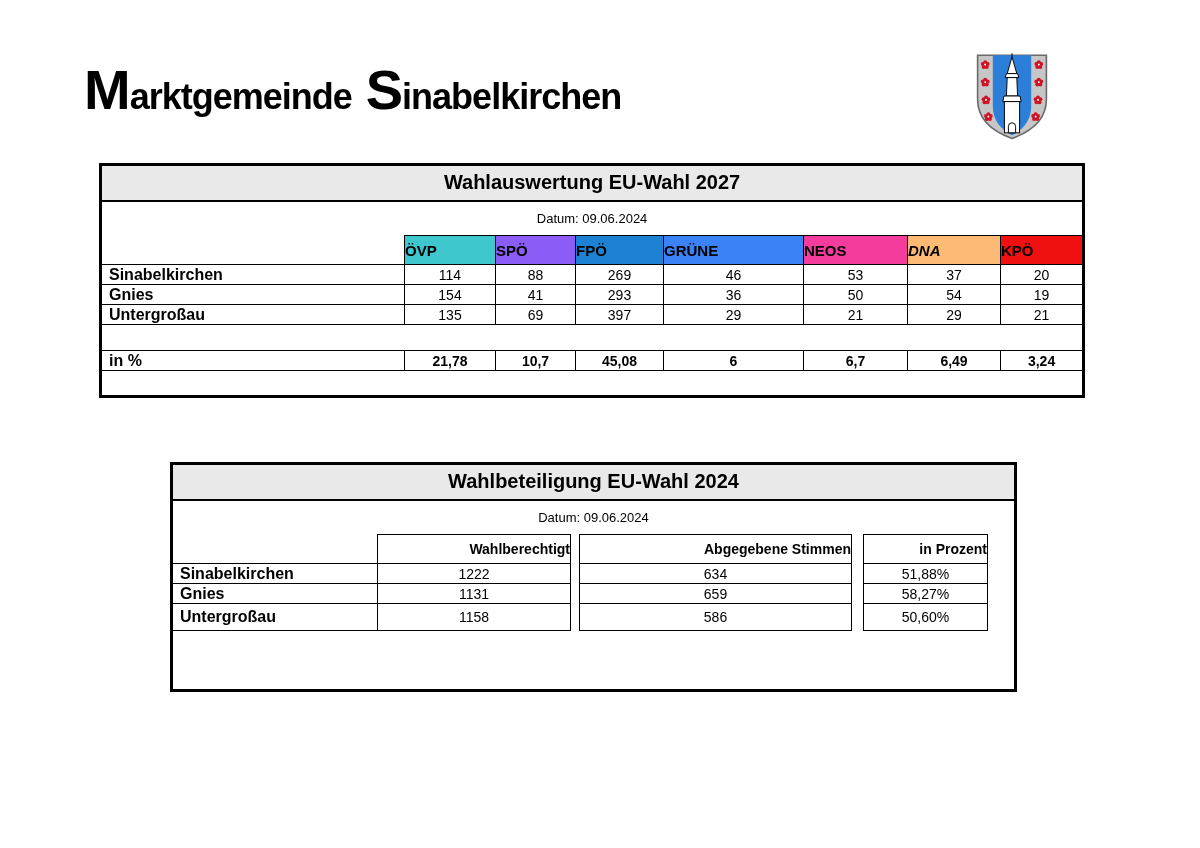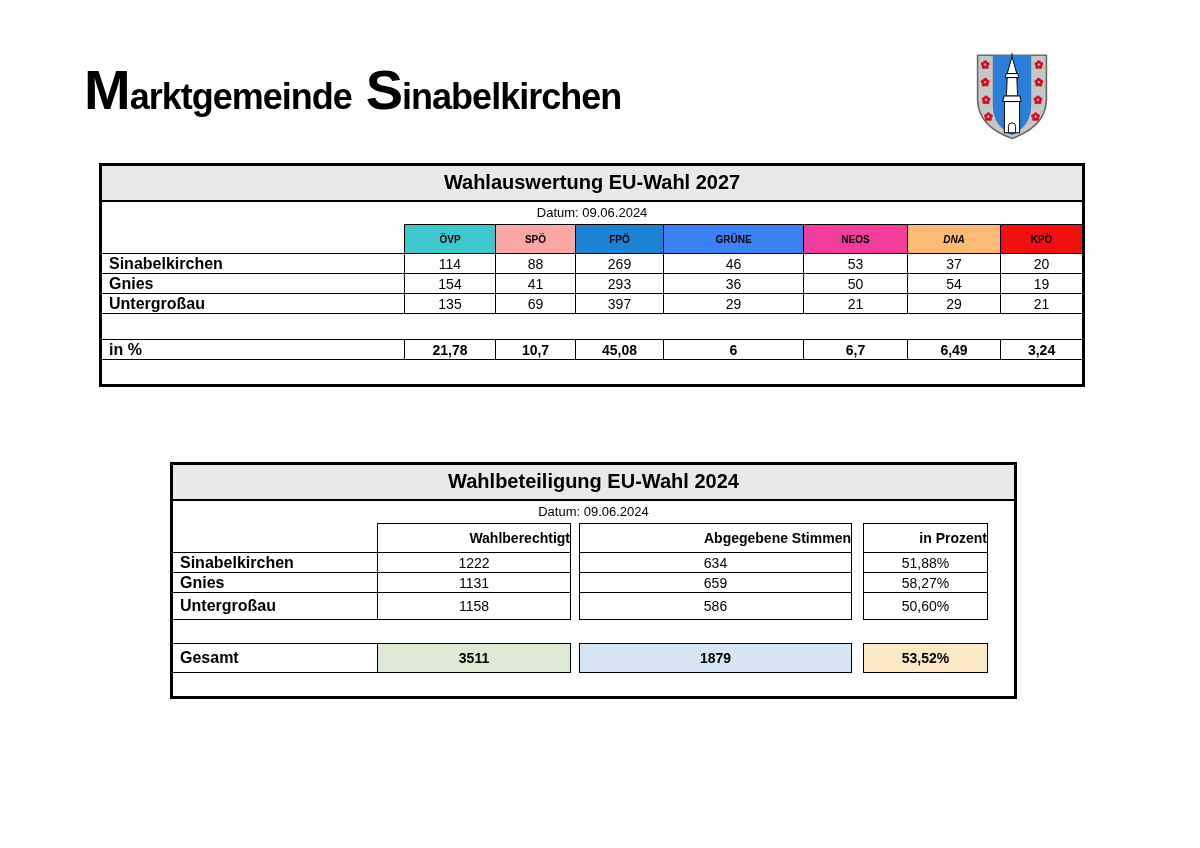--- a/index.html
+++ b/index.html
@@ -19,26 +19,26 @@
   
   table{border-collapse:collapse;table-layout:fixed;background:#fff;}
   td,th{padding:0;vertical-align:middle;font-weight:normal;}
   .tbl{position:absolute;border:3px solid #000;}
   .title-cell{background:#e9e9e9;font-weight:700;font-size:20px;text-align:center;
               border-bottom:2px solid #000;}
   .datum{font-size:13px;text-align:center;}
   .b{border:1.5px solid #000;}
   .lbl{text-align:left;padding-left:7px;font-weight:700;font-size:16px;}
   .val{font-size:14px;text-align:center;}
-  .party-th{font-size:10px;font-weight:700;text-align:center;}
+  .party-th{font-size:15px;font-weight:700;text-align:left;}
   .hdr2{font-size:14px;font-weight:700;text-align:right;}
   .boldrow .val{font-weight:700;}
 
   .r36{height:36px}.r29{height:29px}.r28{height:20px}.r27{height:27px}
-  .r26{height:26px}.r25{height:25px}.r24{height:24px}
+  .r26{height:26px}.r25{height:25px}.r24{height:35px}
 
   #results-table{left:99px;top:163px;width:983px;}
   #turnout-table{left:170px;top:462px;width:844px;padding-left:24px;}
 </style>
 </head>
 <body>
 
 <div class="page">
 
   <div class="page-title">
@@ -93,21 +93,21 @@
     <tbody>
         <tr class="r36">
           <td colspan="8" class="title-cell">Wahlauswertung EU-Wahl 2027</td>
         </tr>
     <tr class="r24">
           <td colspan="8" class="datum">Datum: 09.06.2024</td>
         </tr>
     <tr class="r29">
       <td></td>
       <th class="b party-th" style="background-color: rgb(62, 200, 206);">ÖVP</th>
-      <th class="b party-th" style="background-color: #fca5a5;">SPÖ</th>
+      <th class="b party-th" style="background-color: #8b5cf6;">SPÖ</th>
       <th class="b party-th" style="background-color: rgb(30, 130, 212);">FPÖ</th>
       <th class="b party-th" style="background-color: #3b82f6;">GRÜNE</th>
       <th class="b party-th" style="background-color: rgb(244, 60, 156);">NEOS</th>
       <th class="b party-th" style="background-color: #fdba74; font-style: italic;">DNA</th>
       <th class="b party-th" style="background-color: rgb(240, 16, 16);">KPÖ</th>
     </tr>
     <tr class="r28">
       <td class="b lbl">Sinabelkirchen</td>
       <td class="b val">114</td>
       <td class="b val">88</td>
@@ -205,28 +205,19 @@
       <td class="b val">1158</td>
       <td></td>
       <td class="b val">586</td>
       <td></td>
       <td class="b val">50,60%</td>
       <td></td>
     </tr>
     <tr class="r24">
           <td colspan="7"></td>
         </tr>
-    <tr class="r29 boldrow">
-      <td class="b lbl">Gesamt</td>
-      <td class="b val" style="background-color: rgb(222, 233, 211);">3511</td>
-      <td></td>
-      <td class="b val" style="background-color: rgb(214, 229, 244);">1879</td>
-      <td></td>
-      <td class="b val" style="background-color: rgb(251, 233, 198);">53,52%</td>
-      <td></td>
-    </tr>
     <tr class="r25">
           <td colspan="7"></td>
         </tr>
   </tbody>
     </table>
 
 </div>
 
 </body></html>

